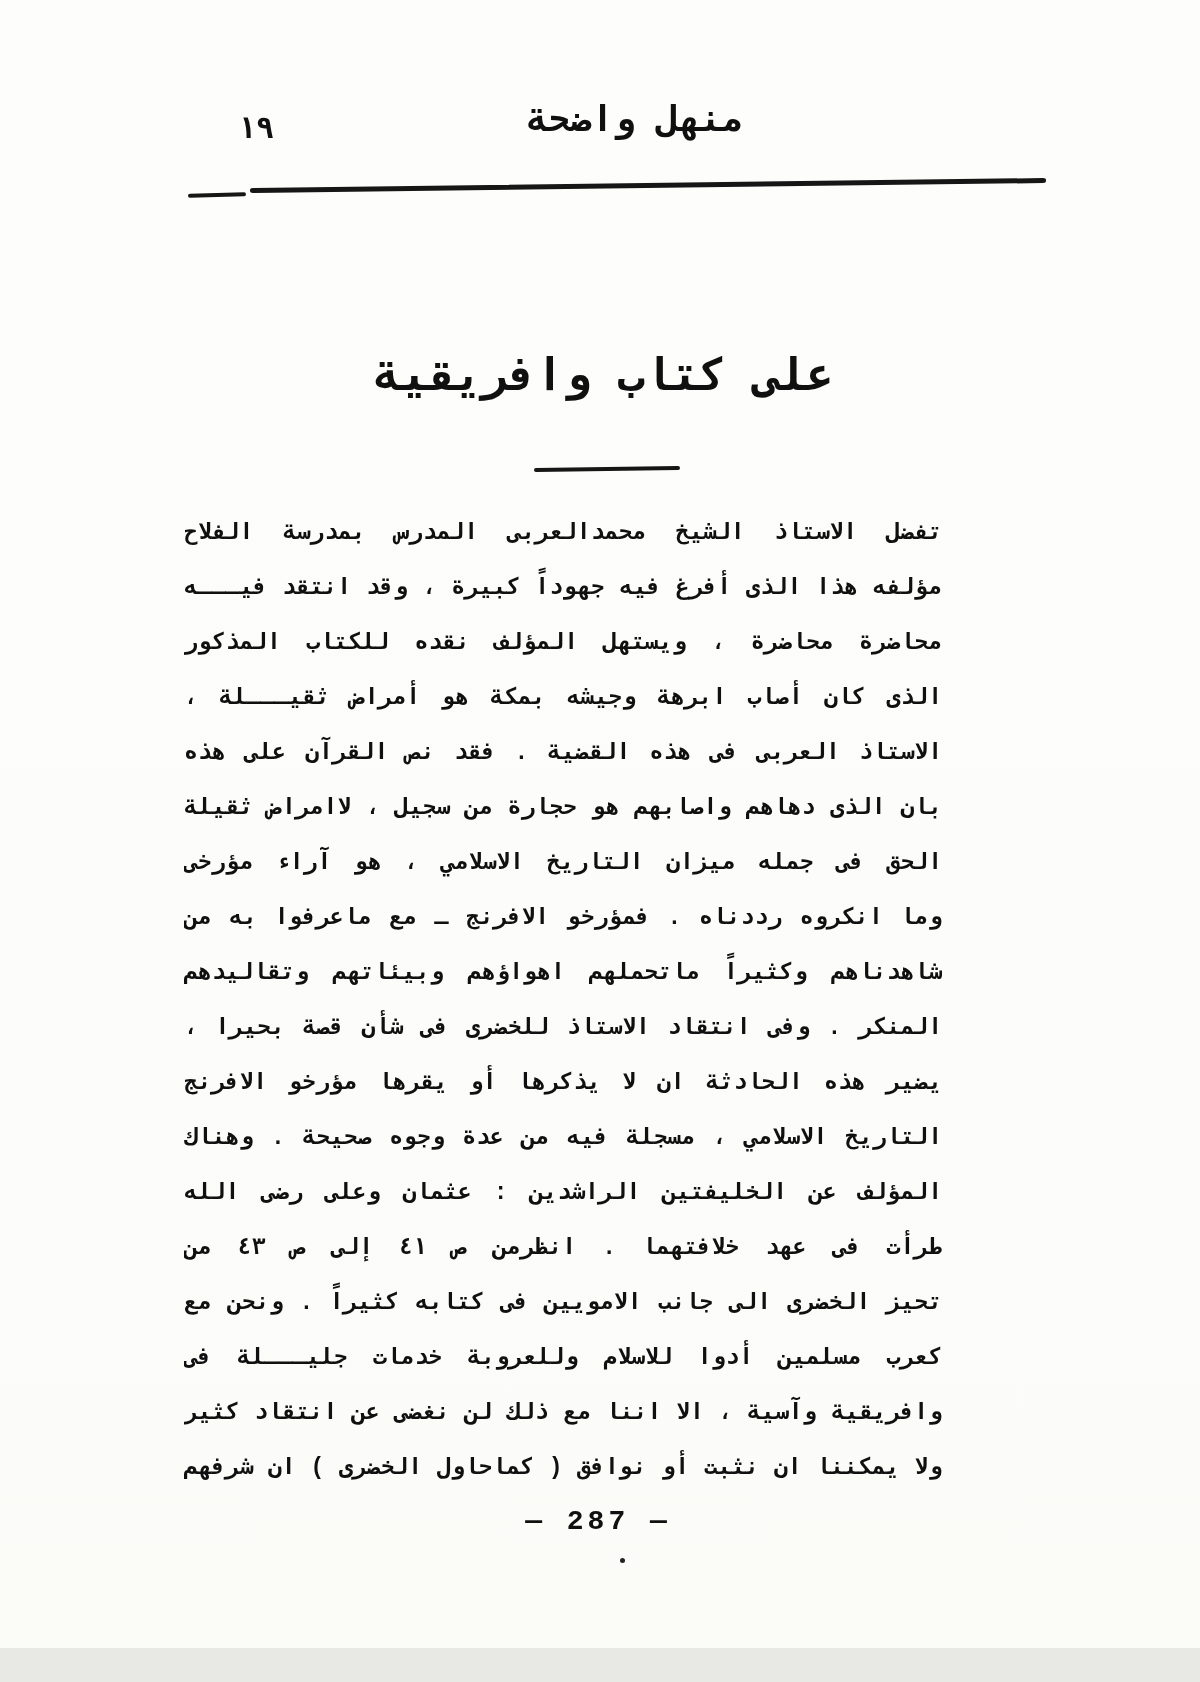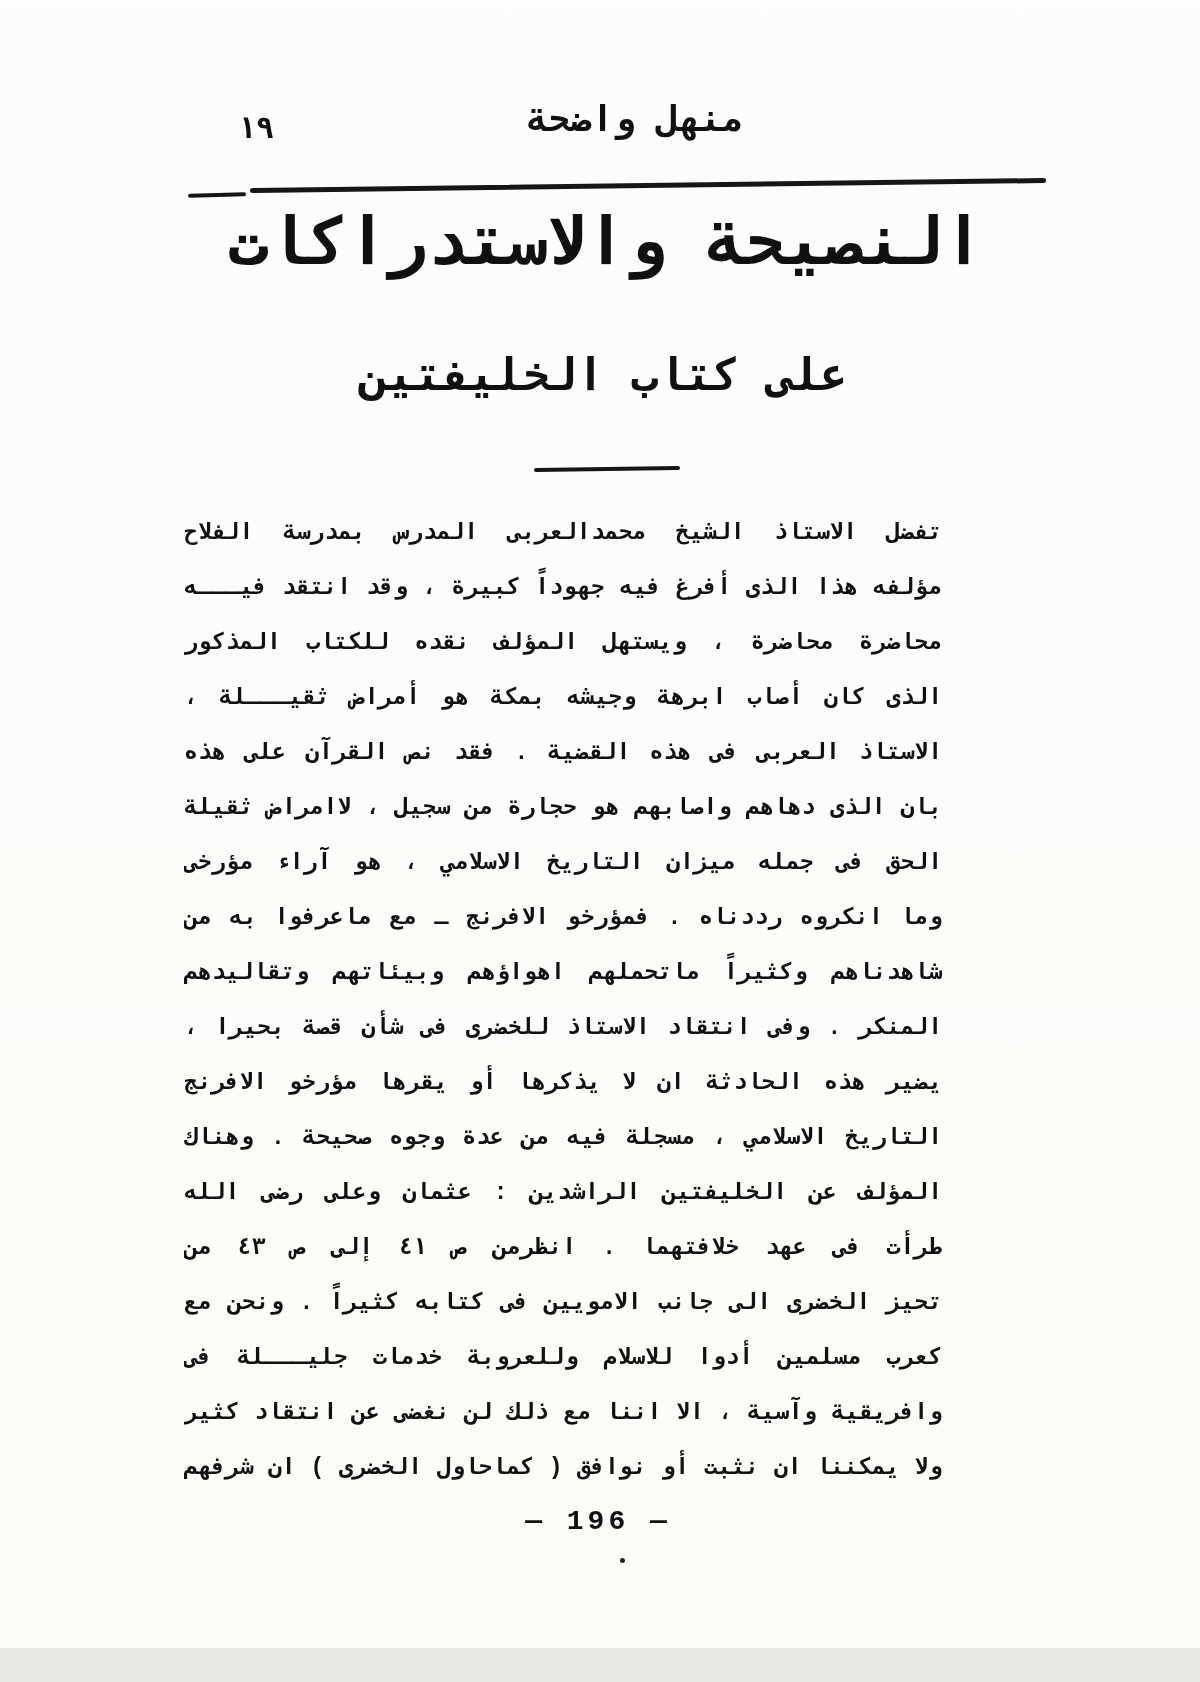--- a/index.html
+++ b/index.html
@@ -130,22 +130,21 @@
 </head>
 <body>
 
 <div class="page">
 
   <div class="header-pagenum">١٩</div>
   <div class="header-title">منهل واضحة</div>
   <div class="header-rule-short"></div>
   <div class="header-rule-long"></div>
 
-  <div class="article-title">النصيحة والاستدراكات</div>
-  <div class="article-subtitle">على كتاب الخليفتين</div>
+  <div class="article-subtitle">على كتاب وافريقية</div>
   <div class="title-divider"></div>
 
   <div class="body-text">
     <div class="body-line">تفضل الاستاذ الشيخ محمدالعربى المدرس بمدرسة الفلاح فاهدانا نسخة من</div>
     <div class="body-line">مؤلفه هذا الذى أفرغ فيه جهوداً كبيرة ، وقد انتقد فيـــه محاضرات الخضري</div>
     <div class="body-line">محاضرة محاضرة ، ويستهل المؤلف نقده للكتاب المذكور بدعوى مؤلفه ان</div>
     <div class="body-line">الذى كان أصاب ابرهة وجيشه بمكة هو أمراض ثقيـــلة ، والحق الصريح بجانب</div>
     <div class="body-line">الاستاذ العربى فى هذه القضية . فقد نص القرآن على هذه الحادثة فى سورة الفيل</div>
     <div class="body-line">بان الذى دهاهم واصابهم هو حجارة من سجيل ، لاامراض ثقيلة . ولبس للخضرى</div>
     <div class="body-line">الحق فى جمله ميزان التاريخ الاسلامي ، هو آراء مؤرخى الافرنج ، فاقبلوه قبلنا</div>
@@ -155,16 +154,16 @@
     <div class="body-line">يضير هذه الحادثة ان لا يذكرها أو يقرها مؤرخو الافرنج طالما انها مثبوتة فى</div>
     <div class="body-line">التاريخ الاسلامي ، مسجلة فيه من عدة وجوه صحيحة . وهناك دفاع مجيد من</div>
     <div class="body-line">المؤلف عن الخليفتين الراشدين : عثمان وعلى رضى الله عنهما ازاء الحوادث التى</div>
     <div class="body-line">طرأت فى عهد خلافتهما . انظرمن ص ٤١ إلى ص ٤٣ من الاستدراكات . وقد</div>
     <div class="body-line">تحيز الخضرى الى جانب الامويين فى كتابه كثيراً . ونحن مع تقديرنا للامويين</div>
     <div class="body-line">كعرب مسلمين أدوا للاسلام وللعروبة خدمات جليـــلة فى فتوحاتهم فى أوروبة</div>
     <div class="body-line">وافريقية وآسية ، الا اننا مع ذلك لن نغضى عن انتقاد كثير من أحوالهم ،</div>
     <div class="body-line">ولا يمكننا ان نثبت أو نوافق ( كماحاول الخضرى ) ان شرفهم فى الجاهلية يسارى</div>
   </div>
 
-  <div class="footer-pagenum">— 196 —</div>
+  <div class="footer-pagenum">— 287 —</div>
   <div class="footer-dot"></div>
 
 </div>
 
 </body></html>

